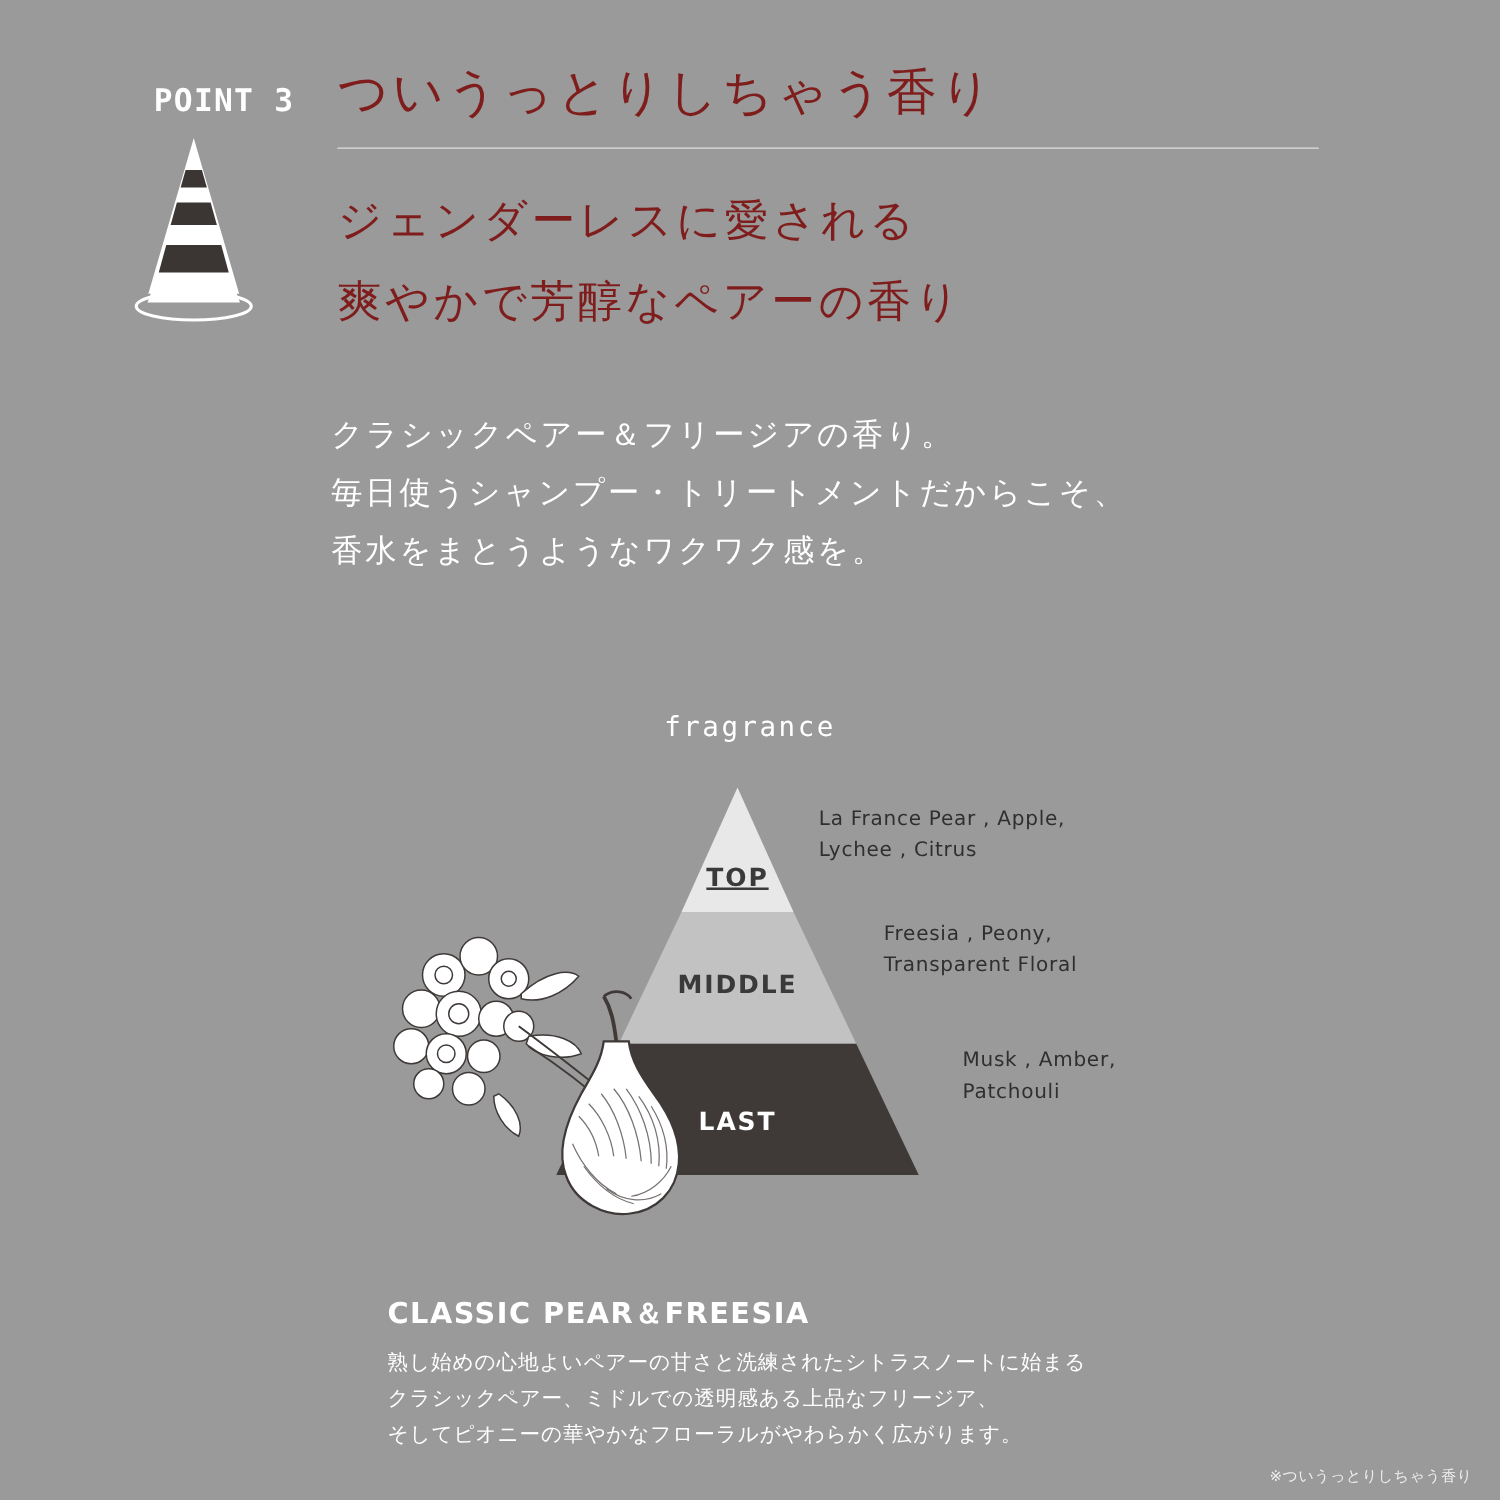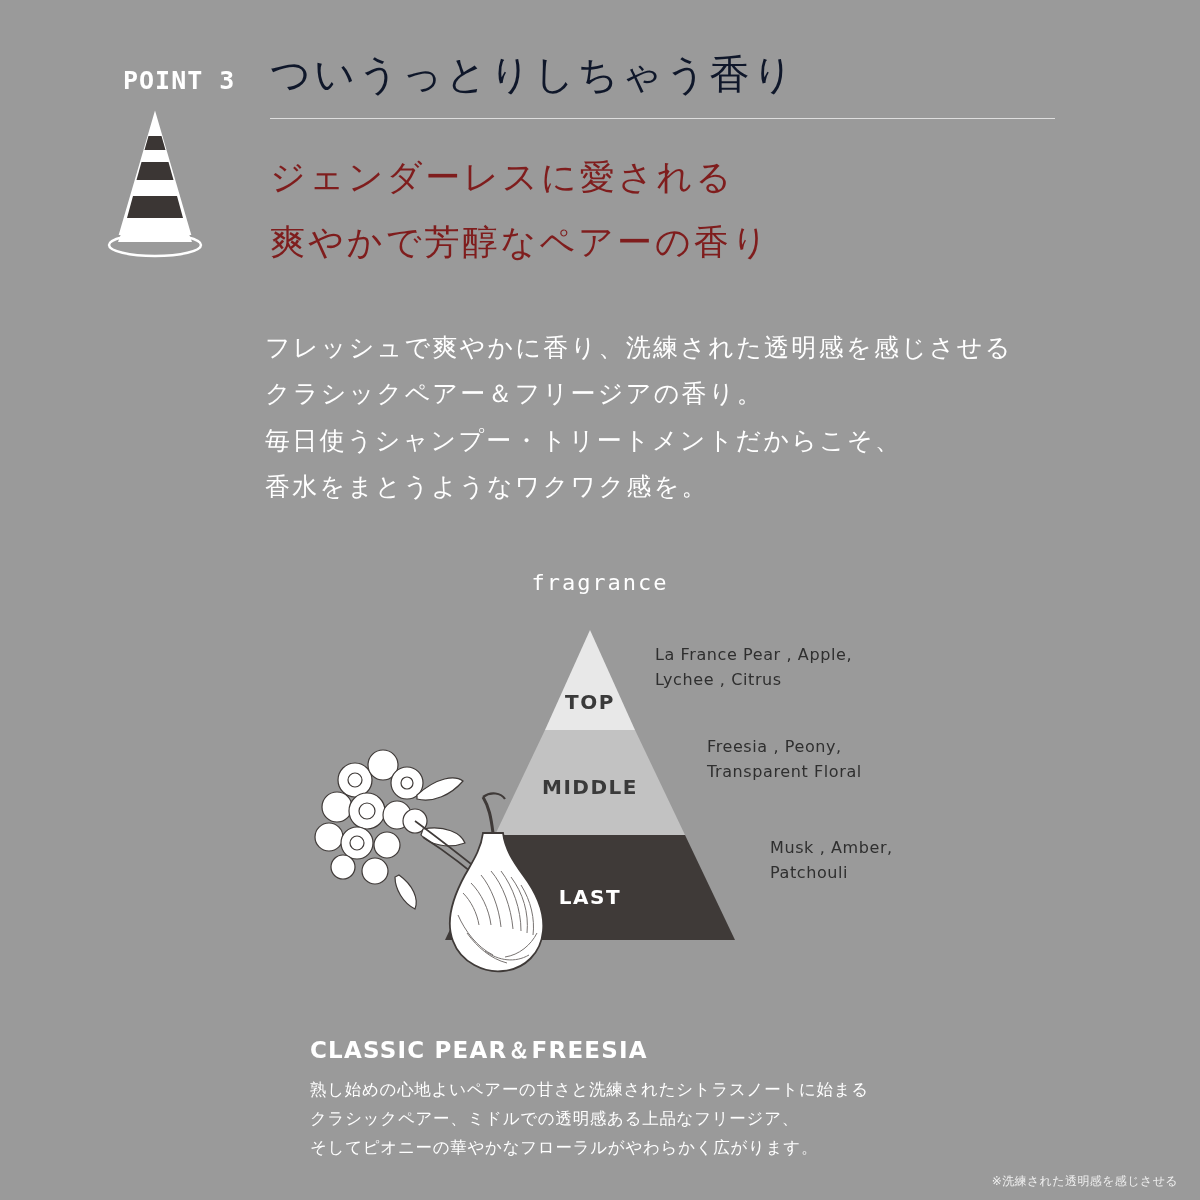--- a/index.html
+++ b/index.html
@@ -51,21 +51,21 @@
     position: absolute;
     left: 270px;
     top: 22px;
     width: 800px;
   }
   .main-title {
     font-family: "DejaVu Sans", sans-serif;
     font-size: 40px;
     font-weight: 500;
     letter-spacing: 3px;
-    color: #0f172a;
+    color: #7f1d1d;
     line-height: 1.2;
     white-space: nowrap;
   }
   .title-rule {
     margin-top: 20px;
     width: 785px;
     height: 1px;
     background: #dedede;
   }
   .subtitle {
@@ -115,21 +115,21 @@
   .tier-text {
     position: absolute;
     width: 400px;
     text-align: center;
     font-family: "DejaVu Sans", sans-serif;
     font-weight: bold;
     font-size: 20px;
     letter-spacing: 1.5px;
     color: #3a3a3a;
   }
-  .tier-top { top: 60px; }
+  .tier-top { top: 60px; text-decoration: underline; }
   .tier-middle { top: 145px; }
   .tier-last { top: 255px; color: #ffffff; }
 
   
   .note {
     position: absolute;
     font-family: "DejaVu Sans", sans-serif;
     font-size: 16px;
     line-height: 1.55;
     letter-spacing: 0.6px;
@@ -209,21 +209,20 @@
       <div class="main-title">ついうっとりしちゃう香り</div>
       <div class="title-rule"></div>
       <div class="subtitle">
         <span class="line">ジェンダーレスに愛される</span>
         <span class="line">爽やかで芳醇なペアーの香り</span>
       </div>
     </div>
   </div>
 
   <div class="body-copy">
-    <span class="line">フレッシュで爽やかに香り、洗練された透明感を感じさせる</span>
     <span class="line">クラシックペアー＆フリージアの香り。</span>
     <span class="line">毎日使うシャンプー・トリートメントだからこそ、</span>
     <span class="line">香水をまとうようなワクワク感を。</span>
   </div>
 
   <div class="fragrance-label">fragrance</div>
 
   <div class="pyramid-wrap">
     <svg class="pyramid-svg" viewBox="0 0 400 320" width="400" height="320" aria-hidden="true">
 
@@ -309,15 +308,15 @@
 
   <div class="bottom-block">
     <div class="bottom-heading">CLASSIC PEAR＆FREESIA</div>
     <div class="bottom-text">
       <span class="line">熟し始めの心地よいペアーの甘さと洗練されたシトラスノートに始まる</span>
       <span class="line">クラシックペアー、ミドルでの透明感ある上品なフリージア、</span>
       <span class="line">そしてピオニーの華やかなフローラルがやわらかく広がります。</span>
     </div>
   </div>
 
-  <div class="disclaimer">※洗練された透明感を感じさせる</div>
+  <div class="disclaimer">※ついうっとりしちゃう香り</div>
 
 </div>
 
 </body></html>

